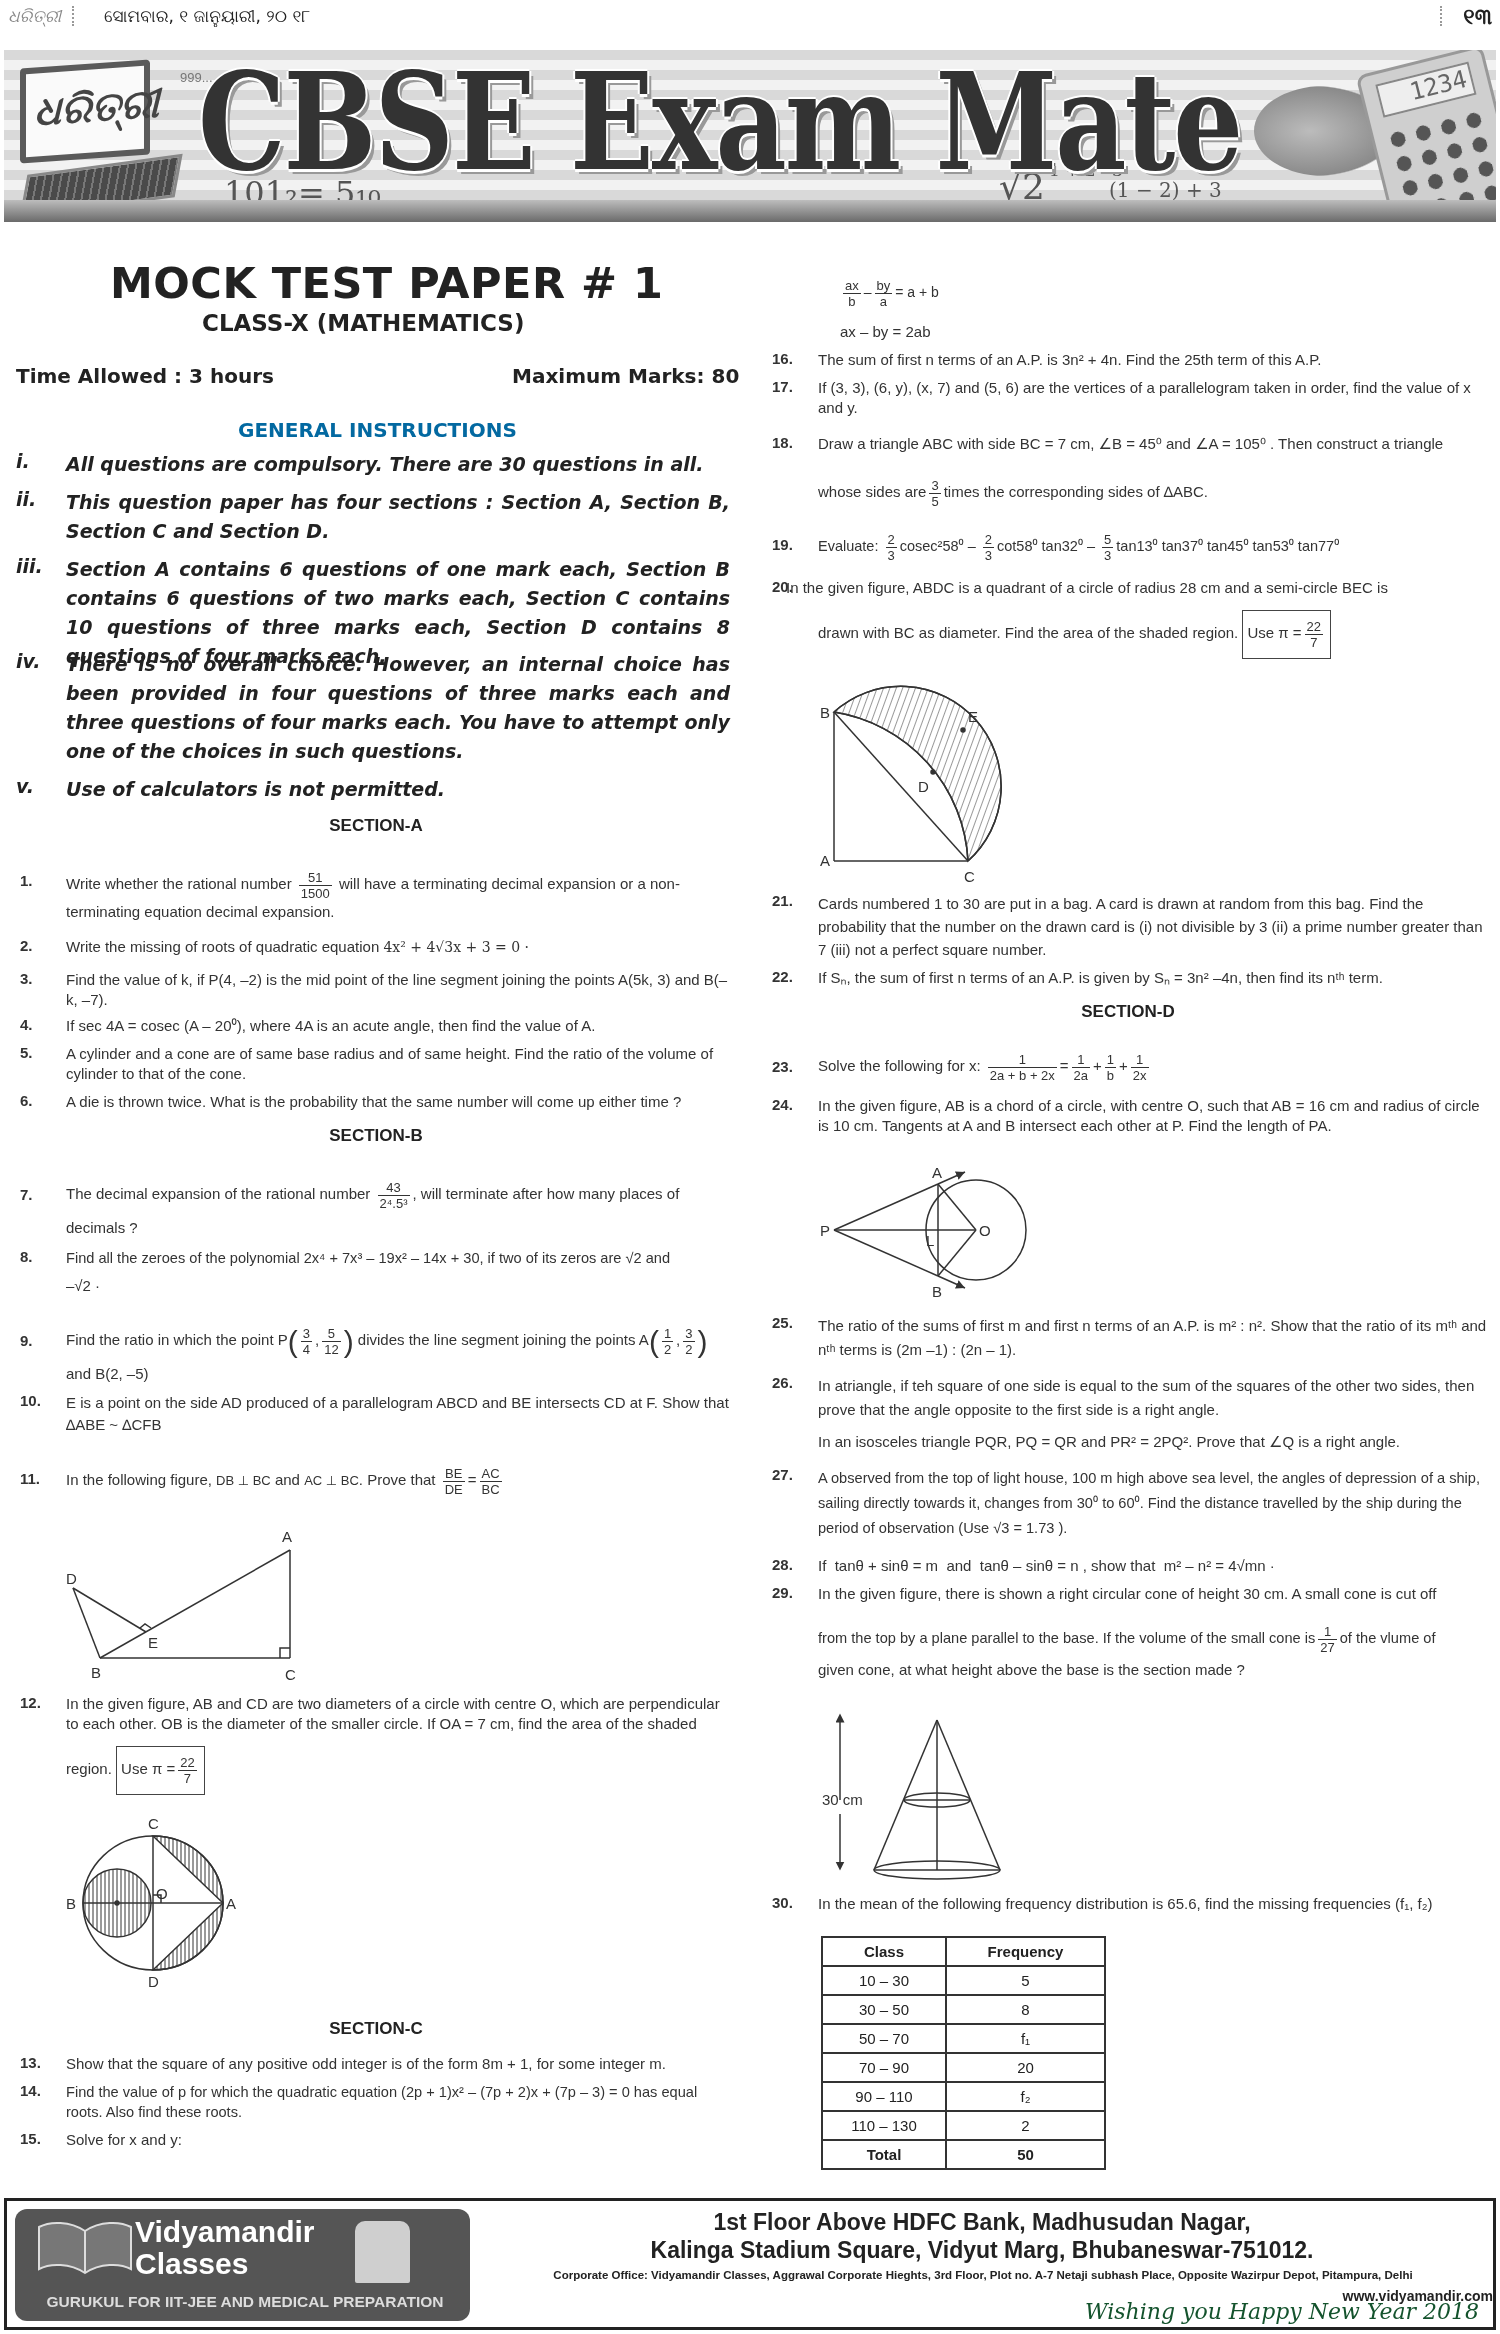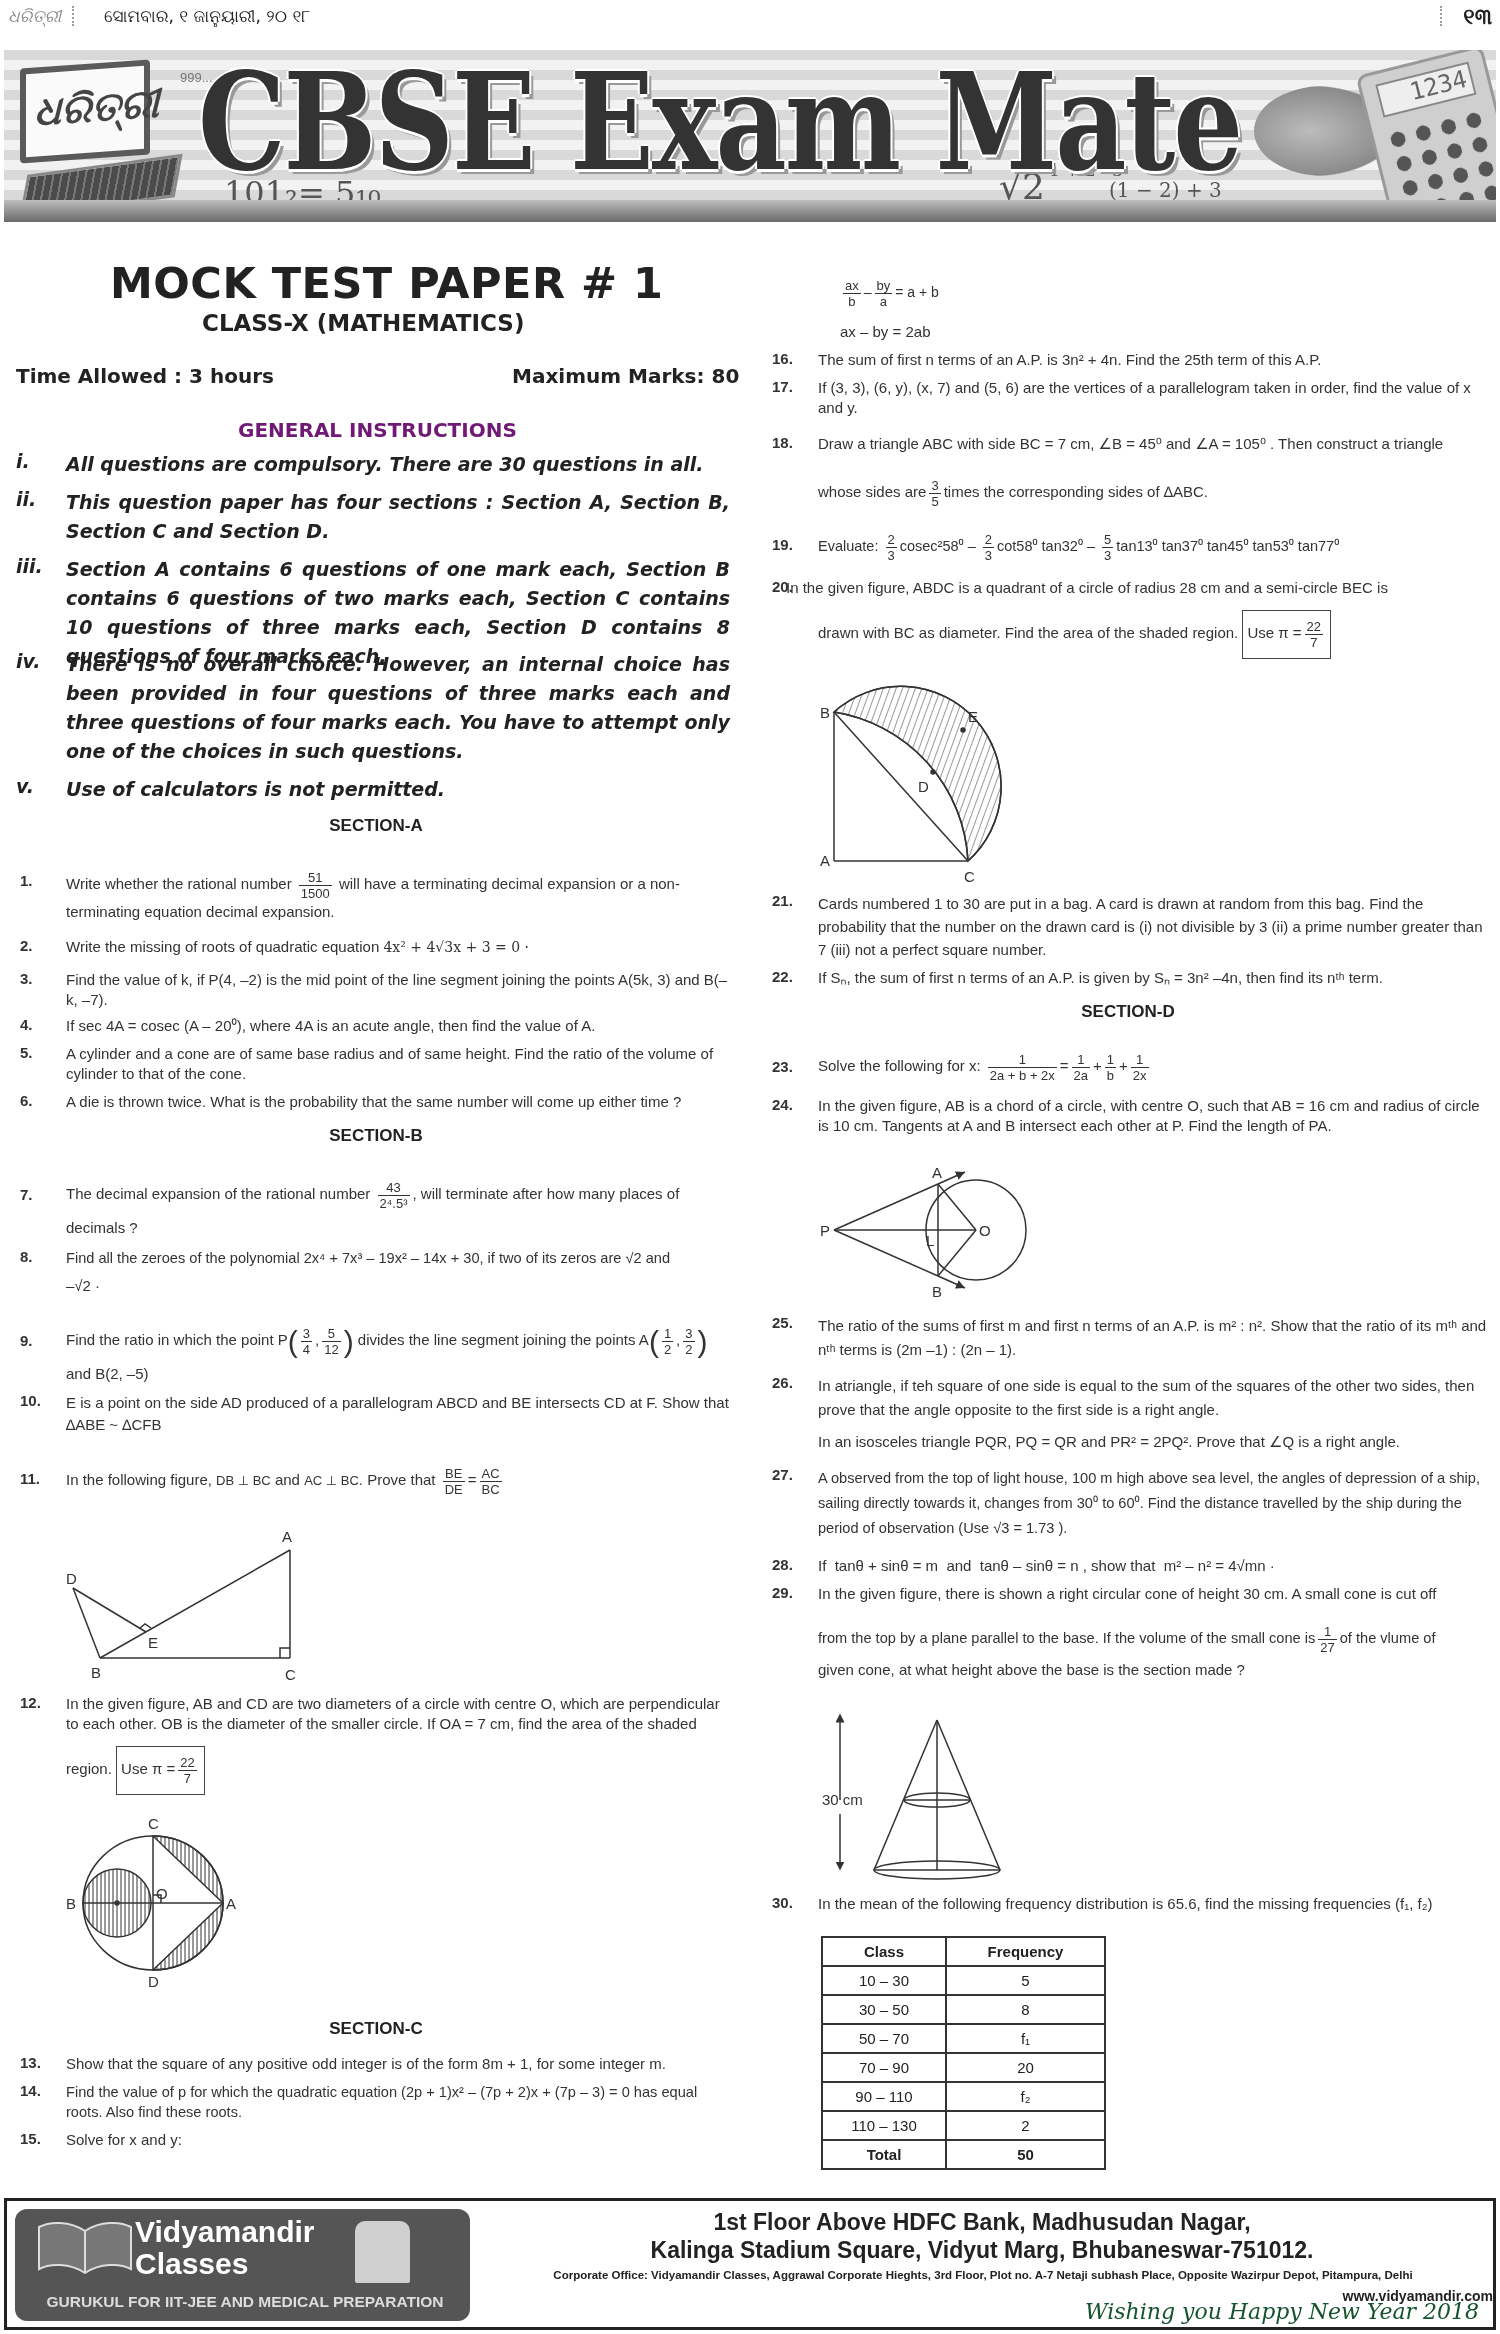--- a/index.html
+++ b/index.html
@@ -35,21 +35,21 @@
     background: radial-gradient(circle, #555 40%, transparent 42%) 0 0 / 26px 25px; }
   .abs { position: absolute; }
   .q-num { position: absolute; font-weight: bold; font-size: 15px; color: #333; }
   .q-text { position: absolute; font-size: 15px; color: #333; line-height: 20px; }
   .sec-head { position: absolute; font-weight: bold; font-size: 17px; color: #222; text-align: center; width: 300px; }
 
   .mock-title { position: absolute; left: 110px; top: 258px; font-size: 43px; font-weight: bold; color: #222; font-family: "DejaVu Sans", sans-serif; letter-spacing: 0.5px; }
   .mock-sub { position: absolute; left: 202px; top: 310px; font-size: 23px; font-weight: bold; color: #222; font-family: "DejaVu Sans", sans-serif; }
   .time-allowed { position: absolute; left: 16px; top: 364px; font-size: 20px; font-weight: bold; color: #222; font-family: "DejaVu Sans", sans-serif; }
   .max-marks { position: absolute; left: 512px; top: 364px; font-size: 20px; font-weight: bold; color: #222; font-family: "DejaVu Sans", sans-serif; }
-  .gi-head { position: absolute; left: 238px; top: 418px; font-size: 20px; font-weight: bold; color: #701a75; font-family: "DejaVu Sans", sans-serif; }
+  .gi-head { position: absolute; left: 238px; top: 418px; font-size: 20px; font-weight: bold; color: #0369a1; font-family: "DejaVu Sans", sans-serif; }
   .inst-num { position: absolute; left: 16px; font-size: 19px; font-weight: bold; font-style: italic; color: #222; font-family: "DejaVu Sans", sans-serif; }
   .inst-text { position: absolute; left: 66px; width: 664px; font-size: 19px; font-weight: bold; font-style: italic; color: #222; line-height: 29px; font-family: "DejaVu Sans", sans-serif; text-align: justify; }
 
   .frac { display: inline-block; vertical-align: middle; text-align: center; font-size: 13px; line-height: 15px; margin: 8px 3px; }
   .frac .n { display: block; border-bottom: 1px solid #333; padding: 0 2px; }
   .frac .d { display: block; padding: 0 2px; }
   .bracket { display: inline-block; border: 1px solid #444; border-top: 1px solid #444; border-bottom: 1px solid #444; padding: 0 4px; vertical-align: middle; }
 
   svg { position: absolute; overflow: visible; }
   svg text { font-family: "Liberation Sans", sans-serif; font-size: 15px; fill: #333; }

